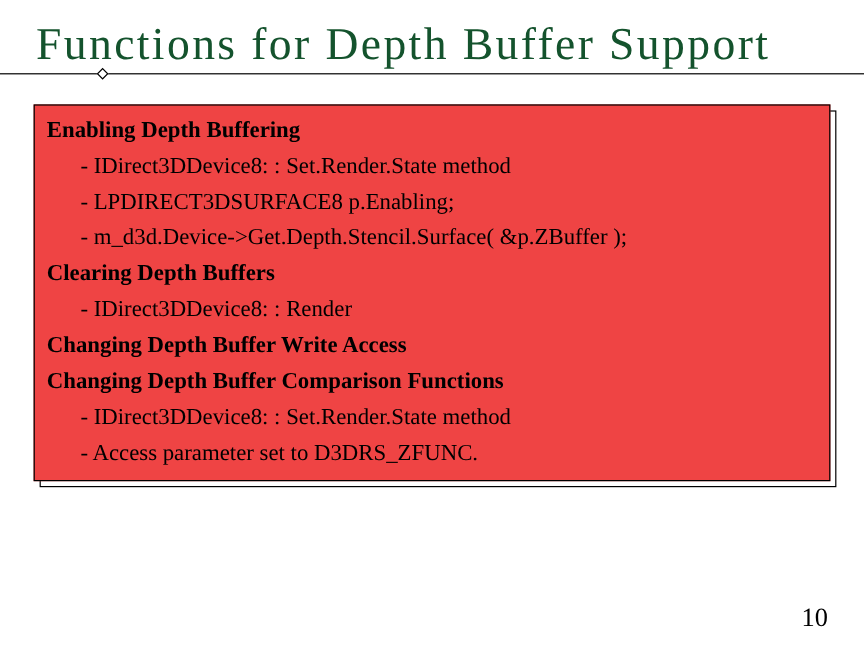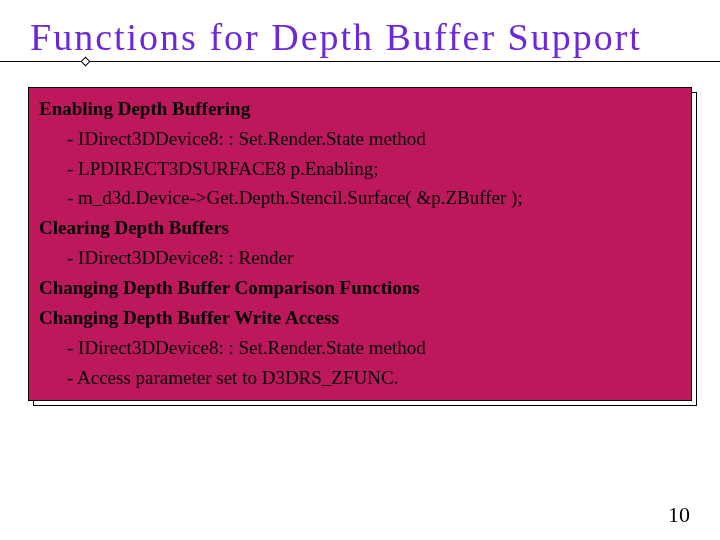--- a/index.html
+++ b/index.html
@@ -16,21 +16,21 @@
       overflow: hidden;
     }
     .title-area {
       padding: 15px 30px 8px 30px;
     }
     .title {
       font-family: 'Garamond', 'Times New Roman', serif;
       font-size: 38px;
       font-weight: normal;
       letter-spacing: 2px;
-      color: #6d28d9;
+      color: #14532d;
     }
     .title-underline {
       position: relative;
       margin-top: 2px;
     }
     .title-underline .line {
       position: absolute;
       top: 0;
       left: -30px;
       right: -30px;
@@ -55,21 +55,21 @@
       position: absolute;
       top: 5px;
       left: 5px;
       right: -5px;
       bottom: -5px;
       background: #ffffff;
       border: 1px solid #000000;
     }
     .content-box {
       position: relative;
-      background: #be185d;
+      background: #ef4444;
       border: 1px solid #000000;
       padding: 6px 26px 8px 10px;
     }
     .section-heading {
       font-weight: bold;
       font-size: 19px;
       line-height: 1.6;
       font-family: 'Times New Roman', Times, serif;
     }
     .item {
@@ -104,22 +104,22 @@
 
     <div class="section-heading">Enabling Depth Buffering</div>
     <div class="item">- IDirect3DDevice8: : Set.Render.State method</div>
 
     <div class="item">- LPDIRECT3DSURFACE8 p.Enabling;</div>
     <div class="item">- m_d3d.Device-&gt;Get.Depth.Stencil.Surface( &amp;p.ZBuffer );</div>
 
     <div class="section-heading">Clearing Depth Buffers</div>
     <div class="item">- IDirect3DDevice8: : Render</div>
 
+    <div class="section-heading">Changing Depth Buffer Write Access</div>
+
     <div class="section-heading">Changing Depth Buffer Comparison Functions</div>
-
-    <div class="section-heading">Changing Depth Buffer Write Access</div>
     <div class="item">- IDirect3DDevice8: : Set.Render.State method</div>
     <div class="item">- Access parameter set to D3DRS_ZFUNC.</div>
 
   </div>
 </div>
 
 <div class="page-number">10</div>
 
 </body></html>

